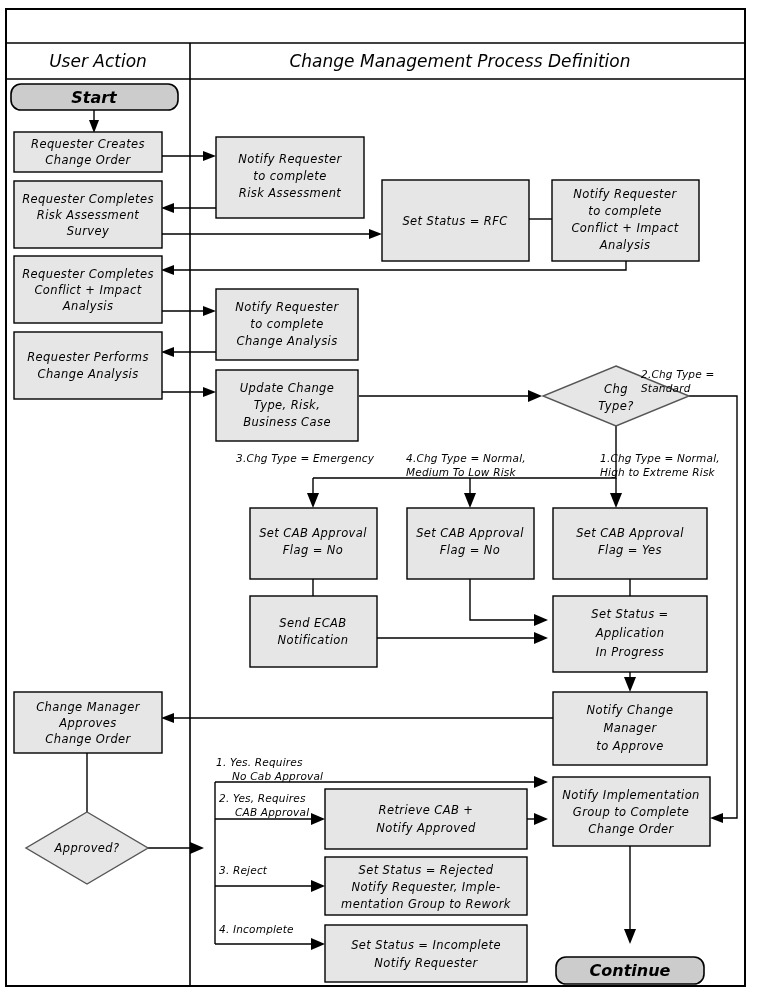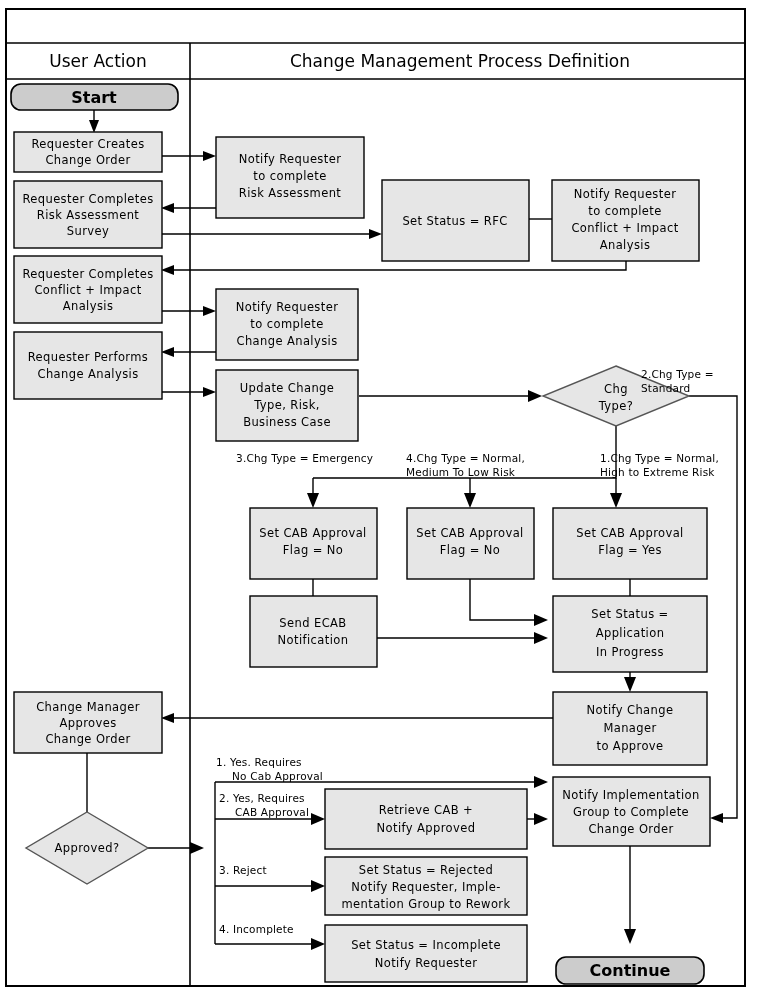--- a/index.html
+++ b/index.html
@@ -10,20 +10,21 @@
   body {
     width: 758px;
     height: 1008px;
     font-family: "DejaVu Sans", sans-serif;
     overflow: hidden;
   }
   #diagram-root {
     position: relative;
     width: 758px;
     height: 1008px;
+    font-style: italic;
   }
   svg#flow {
     position: absolute;
     top: 0;
     left: 0;
     width: 758px;
     height: 1008px;
     display: block;
   }
   .frame-line { fill: none; stroke: #000000; stroke-width: 2; }

